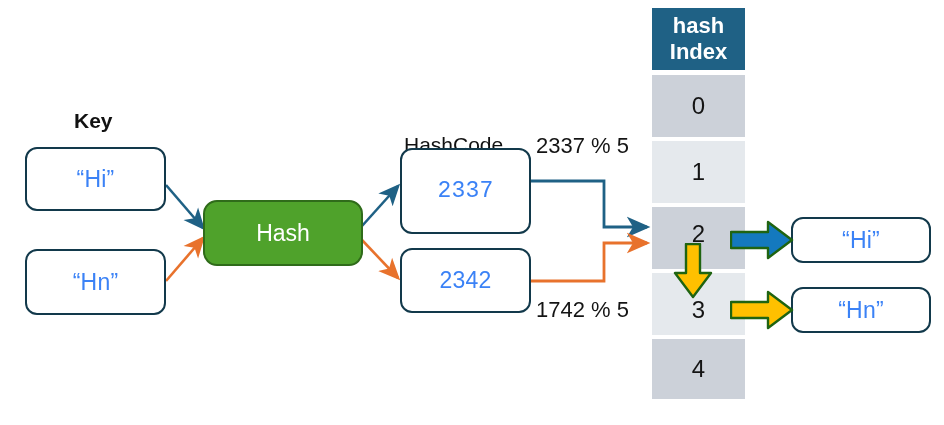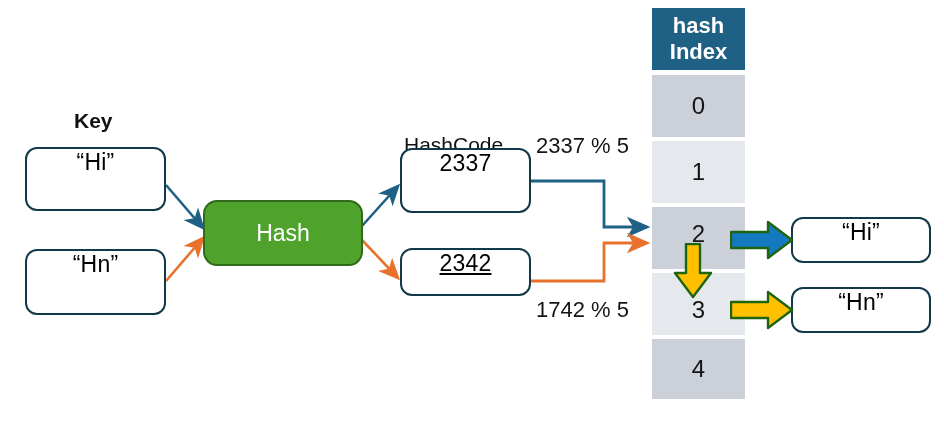--- a/index.html
+++ b/index.html
@@ -22,22 +22,23 @@
   }
 
   
   .rbox{
     position:absolute;
     box-sizing:border-box;
     background:#ffffff;
     border:2.5px solid #12394B;
     border-radius:12px;
     display:flex;
-    justify-content:center;
-    color:#000000;
+    align-items:center;
+    justify-content:center;
+    color:#3b82f6;
     font-size:23px;
     letter-spacing:.2px;
     z-index:3;
   }
 
   
   .caption{
     position:absolute;
     color:#111111;
     font-size:21px;
@@ -139,24 +140,24 @@
   <div class="rbox" style="left:25px; top:249px; width:141px; height:66px;">
     <span>“Hn”</span>
   </div>
 
   <div id="hashfn" style="left:203px; top:200px; width:160px; height:66px;">
     <div>
       <div>Hash</div>
     </div>
   </div>
 
-  <div class="rbox" style="left:400px; top:148px; width:131px; height:65px;">
+  <div class="rbox" style="left:400px; top:148px; width:131px; height:86px;font-family:Liberation Mono, monospace;">
     <span>2337</span>
   </div>
-  <div class="rbox" style="left:400px; top:248px; width:131px; height:48px;text-decoration:underline;">
+  <div class="rbox" style="left:400px; top:248px; width:131px; height:65px;">
     <span>2342</span>
   </div>
 
   <div class="modlabel" style="left:536px; top:133px;">2337 % 5</div>
   <div class="modlabel" style="left:536px; top:297px;">1742 % 5</div>
 
   <div id="table">
     <div class="thead" style="left:652px; top:8px; width:93px; height:62px;">
       <div>
         <div>hash</div>

